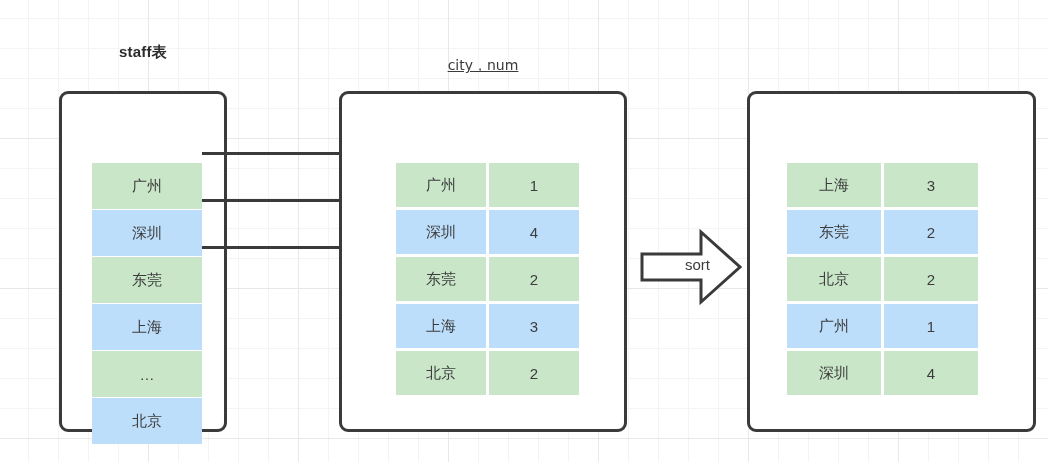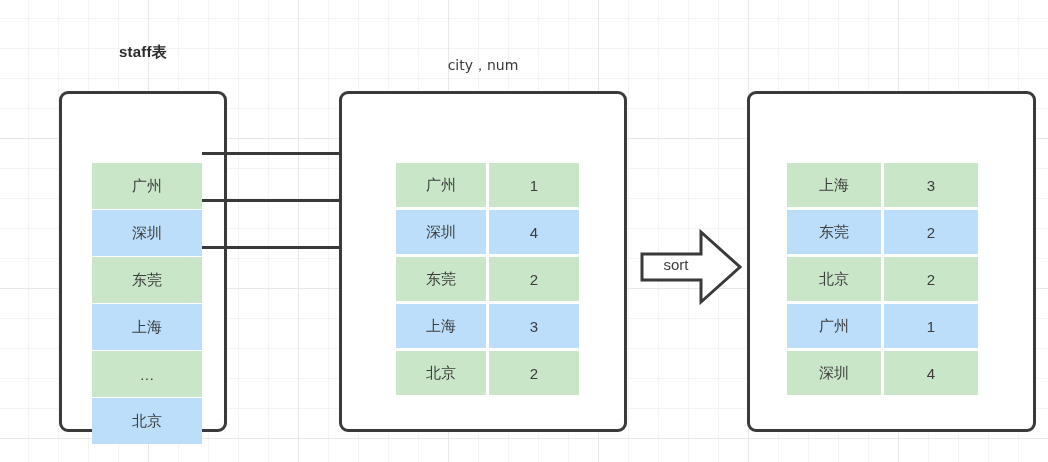--- a/index.html
+++ b/index.html
@@ -125,21 +125,21 @@
 
   <div class="arrow-line" style="left:188px; top:152px; width:180px;"></div>
   <div class="arrow-head" style="left:366px; top:146px;"></div>
 
   <div class="arrow-line" style="left:188px; top:199px; width:180px;"></div>
   <div class="arrow-head" style="left:366px; top:193px;"></div>
 
   <div class="arrow-line" style="left:188px; top:246px; width:180px;"></div>
   <div class="arrow-head" style="left:366px; top:240px;"></div>
 
-  <div class="panel-sub" style="left:325px; top:57px; width:288px;">city，num</div>
+  <div class="panel-sub" style="left:325px; top:57px; width:288px;text-decoration:underline;">city，num</div>
 
   <div class="panel-box" style="left:325px; top:91px; width:288px; height:341px;"></div>
 
   <div class="cell green" style="left:382px; top:131px; width:90px; height:44px;">
     <span>广州</span>
   </div>
   <div class="cell green" style="left:475px; top:131px; width:90px; height:44px;">
     <span>1</span>
   </div>
 
@@ -167,21 +167,21 @@
   <div class="cell green" style="left:382px; top:319px; width:90px; height:44px;">
     <span>北京</span>
   </div>
   <div class="cell green" style="left:475px; top:319px; width:90px; height:44px;">
     <span>2</span>
   </div>
 
   <svg class="sort-arrow" style="left:625px; top:228px;" width="105" height="78" viewBox="0 0 105 78">
     <polygon points="3,26 62,26 62,4 101,39 62,74 62,52 3,52" fill="#ffffff" stroke="#3a3a3a" stroke-width="3" stroke-linejoin="miter"></polygon>
   </svg>
-  <div class="sort-label" style="left:628px; top:256px; width:68px;">sort</div>
+  <div class="sort-label" style="left:628px; top:256px; width:68px;text-align:right;">sort</div>
 
 
   <div class="panel-box" style="left:733px; top:91px; width:289px; height:341px;"></div>
 
   <div class="cell green" style="left:773px; top:131px; width:94px; height:44px;">
     <span>上海</span>
   </div>
   <div class="cell green" style="left:870px; top:131px; width:94px; height:44px;">
     <span>3</span>
   </div>

